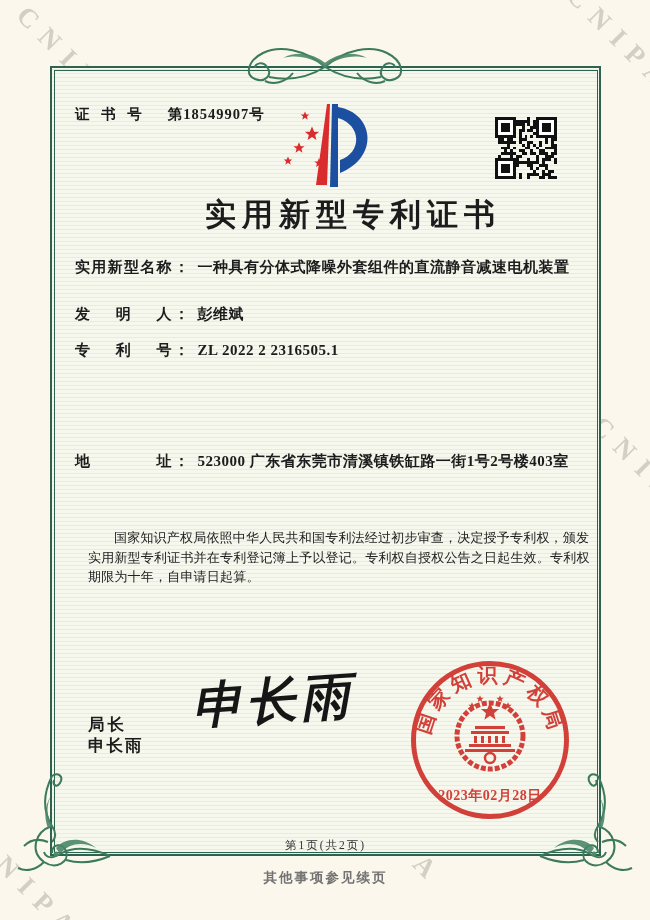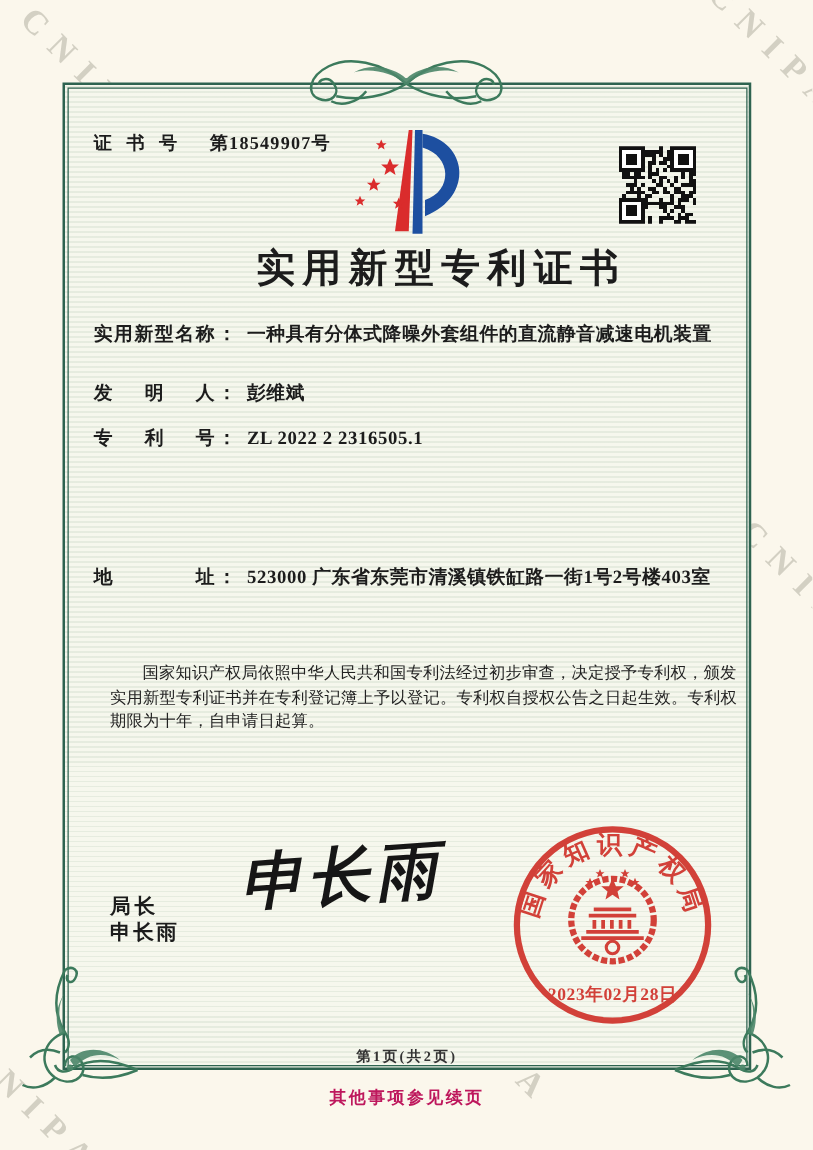--- a/index.html
+++ b/index.html
@@ -39,23 +39,23 @@
   .director-title{position:absolute;left:88px;top:682px;font-size:16.5px;letter-spacing:3px;
                   font-family:"Liberation Sans","DejaVu Sans",sans-serif;font-weight:600;z-index:3;margin-top:32px;}
   .director-name{position:absolute;left:88px;top:735px;font-size:16.5px;letter-spacing:2px;
                  font-family:"Liberation Sans","DejaVu Sans",sans-serif;font-weight:600;z-index:3;}
   .signature{position:absolute;left:192px;top:668px;font-size:50px;font-weight:600;color:#161616;
              transform:rotate(-4deg);letter-spacing:4px;font-style:italic;z-index:3;}
   
   .seal{position:absolute;left:404px;top:654px;z-index:4;opacity:0.93;}
   
   .page-num{position:absolute;left:50px;top:838px;width:551px;text-align:center;font-size:11.5px;
-            letter-spacing:2px;color:#333;z-index:3;font-weight:700;}
+            letter-spacing:2px;color:#333;z-index:3;font-weight:400;}
   .note{position:absolute;left:50px;top:869px;width:551px;text-align:center;font-size:13.5px;
-        letter-spacing:2px;color:#be185d;z-index:3;font-weight:600;}
+        letter-spacing:2px;color:#737373;z-index:3;font-weight:600;}
 </style>
 </head>
 <body>
 
 <div class="page">
 
   <div class="wm" style="left:70px;top:60px">CNIPA</div>
   <div class="wm" style="left:225px;top:160px">CNIPA</div>
   <div class="wm" style="left:620px;top:40px">CNIPA</div>
   <div class="wm" style="left:450px;top:330px">CNIPA</div>

